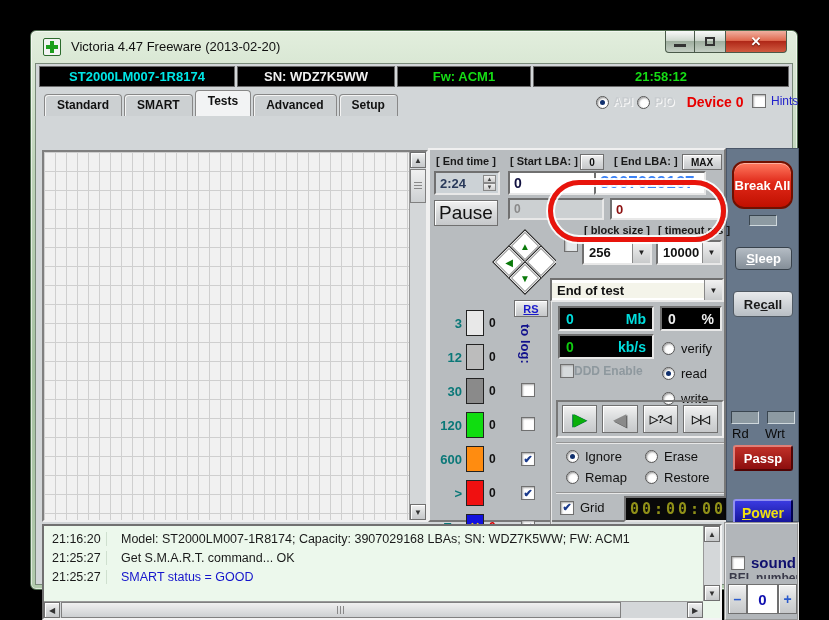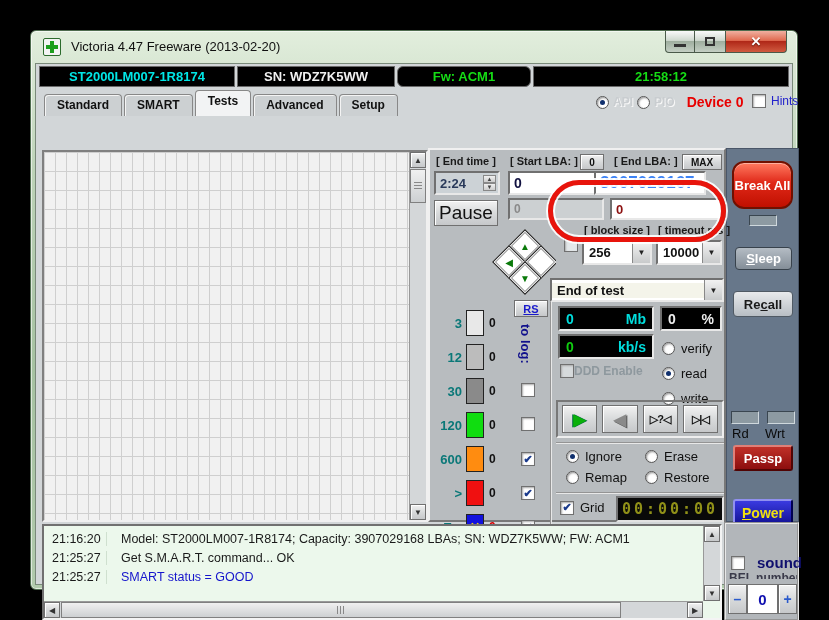--- a/index.html
+++ b/index.html
@@ -33,21 +33,21 @@
   
   .client { position:absolute; left:4px; top:32px; right:4px; bottom:4px;
     background:#d2d6d8; border:1px solid #7a8a7a; }
 
   
   .infobar { position:absolute; left:1px; top:2px; right:1px; height:21px; display:flex; gap:2px; padding:0 2px; }
   .info-seg { background:#000; border:1px solid #6a6a6a; display:flex; align-items:center; justify-content:center;
     font-size:13px; font-weight:bold; white-space:nowrap; overflow:hidden; }
   .seg-model { width:196px; color:#00e6e6; }
   .seg-sn { width:158px; color:#f0f0f0; }
-  .seg-fw { width:134px; color:#15dd15;border-radius:6px; }
+  .seg-fw { width:134px; color:#15dd15; }
   .seg-lba { width:172px; color:#e8e020; }
   .seg-clock { flex:1; color:#15dd15; }
 
   
   .tabrow { position:absolute; left:0; top:25px; right:0; height:27px; }
   .tabs { position:absolute; left:8px; bottom:0; display:flex; align-items:flex-end; }
   .tab { height:22px; padding:3px 12px 0; background:#ccd0d2; border:1px solid #888;
     border-bottom:none; border-radius:4px 4px 0 0; margin-right:2px; font-weight:bold; font-size:12px; color:#111;
     box-shadow:inset 1px 1px 0 #f4f4f4; }
   .tab.active { height:26px; background:#f2f3f4; position:relative; z-index:2; }
@@ -130,21 +130,21 @@
     border:2px solid; border-color:#787878 #eee #eee #787878; display:flex; align-items:center; gap:5px; padding:0 4px; }
   .tbtn { width:36px; height:28px; font-size:13px; font-weight:bold; color:#111; }
   .tbtn.play { color:#0ab00a; font-size:16px; text-shadow:1px 0 0 #064, -1px 0 0 #064; }
   .tbtn.stop { color:#8a8a8a; font-size:16px; text-shadow:1px 1px 0 #555; }
   .tbtn.small { font-size:11px; letter-spacing:-1px; }
   .actions { position:absolute; left:4px; top:140px; width:168px; height:48px; border-top:2px groove #e8e8e8;
     display:grid; grid-template-columns:1fr 1fr; align-content:space-evenly; padding-left:10px; }
   .action-row { display:flex; align-items:center; gap:6px; font-size:13px; color:#111; }
   .gridline { position:absolute; left:4px; top:190px; width:168px; border-top:2px groove #e8e8e8; }
   .gridcheck { position:absolute; left:8px; top:198px; display:flex; align-items:center; gap:6px; font-size:13px; color:#111; }
-  .timer { position:absolute; left:64px; top:194px; width:108px; height:26px; background:#000;
+  .timer { position:absolute; left:72px; top:194px; width:108px; height:26px; background:#000;
     border:2px solid; border-color:#707070 #e8e8e8 #e8e8e8 #707070;
     color:#8f8f10; font-family:"DejaVu Sans Mono", monospace; font-size:15px; font-weight:bold;
     display:flex; align-items:center; justify-content:center; letter-spacing:3px; opacity:.95; }
 
   
   .sidebar { position:absolute; left:690px; top:32px; width:73px; height:374px; background:#67778a;
     border:1px solid #4a5668; }
   .sbtn { position:absolute; border-radius:12px; display:flex; align-items:center; justify-content:center;
     font-weight:bold; }
   .breakall { left:5px; top:12px; width:61px; height:48px; background:linear-gradient(180deg,#ff7a60,#e02818 45%,#c01000);
@@ -159,21 +159,21 @@
     border:1px solid; border-color:#3a4650 #cfd8dd #cfd8dd #3a4650; top:262px; }
   .ledlbl { position:absolute; top:277px; color:#0a0a0a; font-size:13px; }
   .passp { left:6px; top:296px; width:60px; height:26px; background:linear-gradient(180deg,#c03028,#8c0e0e);
     border:2px solid; border-color:#e08078 #500404 #500404 #e08078; color:#fff; font-size:13px; border-radius:3px; }
   .power { left:6px; top:350px; width:60px; height:28px; background:linear-gradient(180deg,#3a3ae0,#101090);
     border:2px solid; border-color:#9090f0 #000050 #000050 #9090f0; color:#f0e010; font-size:14px; border-radius:3px; }
 
   
   .brpanel { position:absolute; left:688px; top:406px; width:75px; height:99px; background:#b2b6ba;
     border:2px groove #e8e8e8; }
-  .sound-row { position:absolute; left:5px; top:30px; display:flex; align-items:center; gap:12px; }
+  .sound-row { position:absolute; left:5px; top:30px; display:flex; align-items:center; gap:6px; }
   .sound-lbl { color:#10106e; font-weight:bold; font-size:15px; }
   .clipped { position:absolute; left:3px; top:48px; width:68px; height:7px; overflow:hidden;
     font-size:12px; font-weight:bold; color:#3a3a4a; line-height:13px; white-space:nowrap; }
   .brspin { position:absolute; left:2px; top:60px; height:30px; display:flex; }
   .brspin .bsb { width:19px; height:30px; font-size:14px; font-weight:bold; color:#2a5acc; }
   .brspin .bsv { width:31px; height:30px; background:#fff; border:1px solid #707070;
     display:flex; align-items:center; justify-content:center; color:#1010b0; font-weight:bold; font-size:15px; }
 
   
   .logpanel { position:absolute; left:6px; top:408px; width:680px; height:96px;

